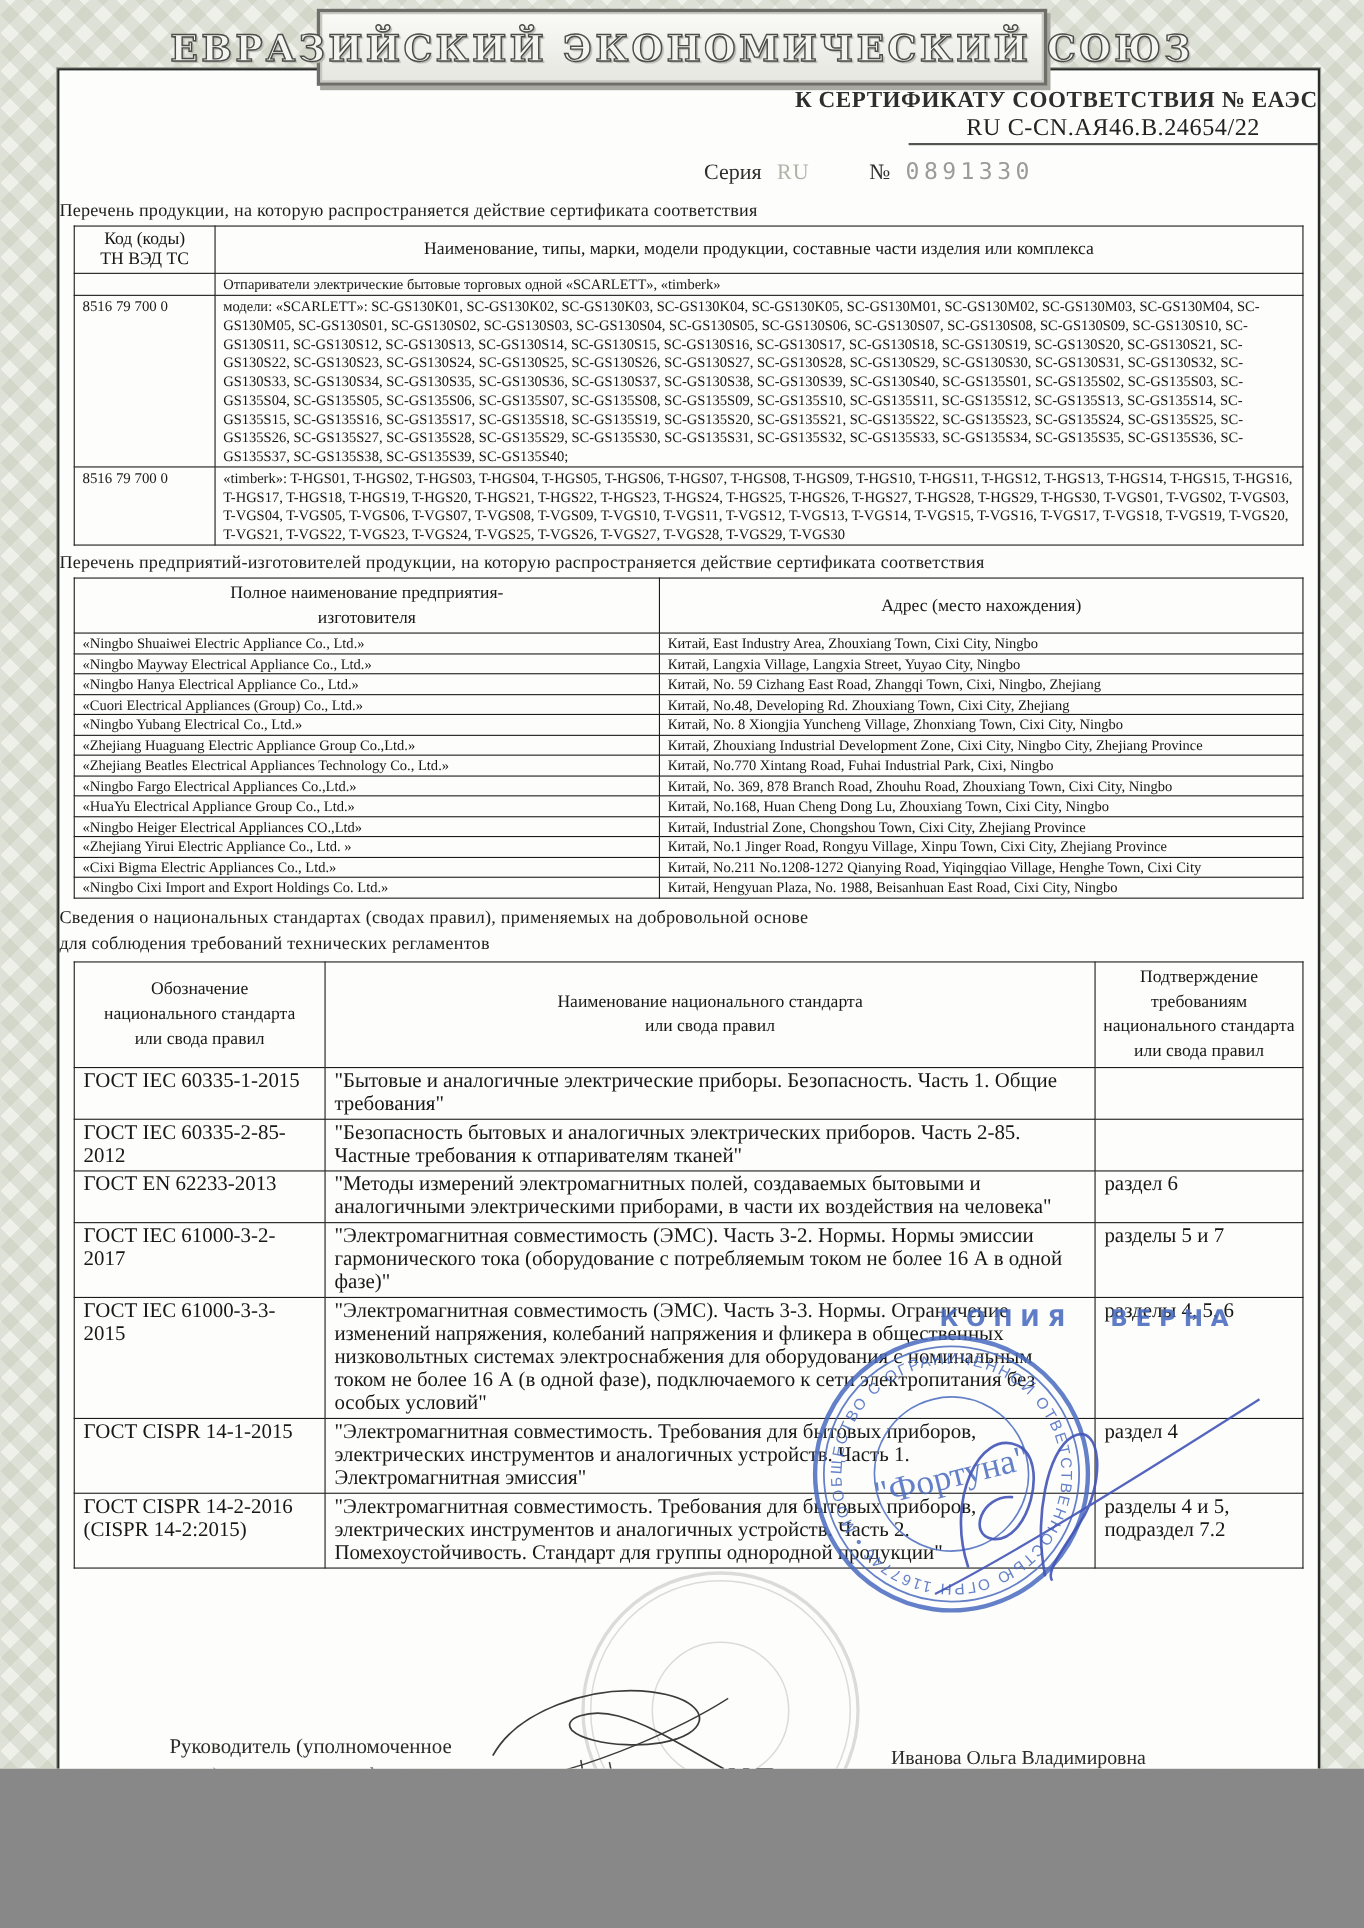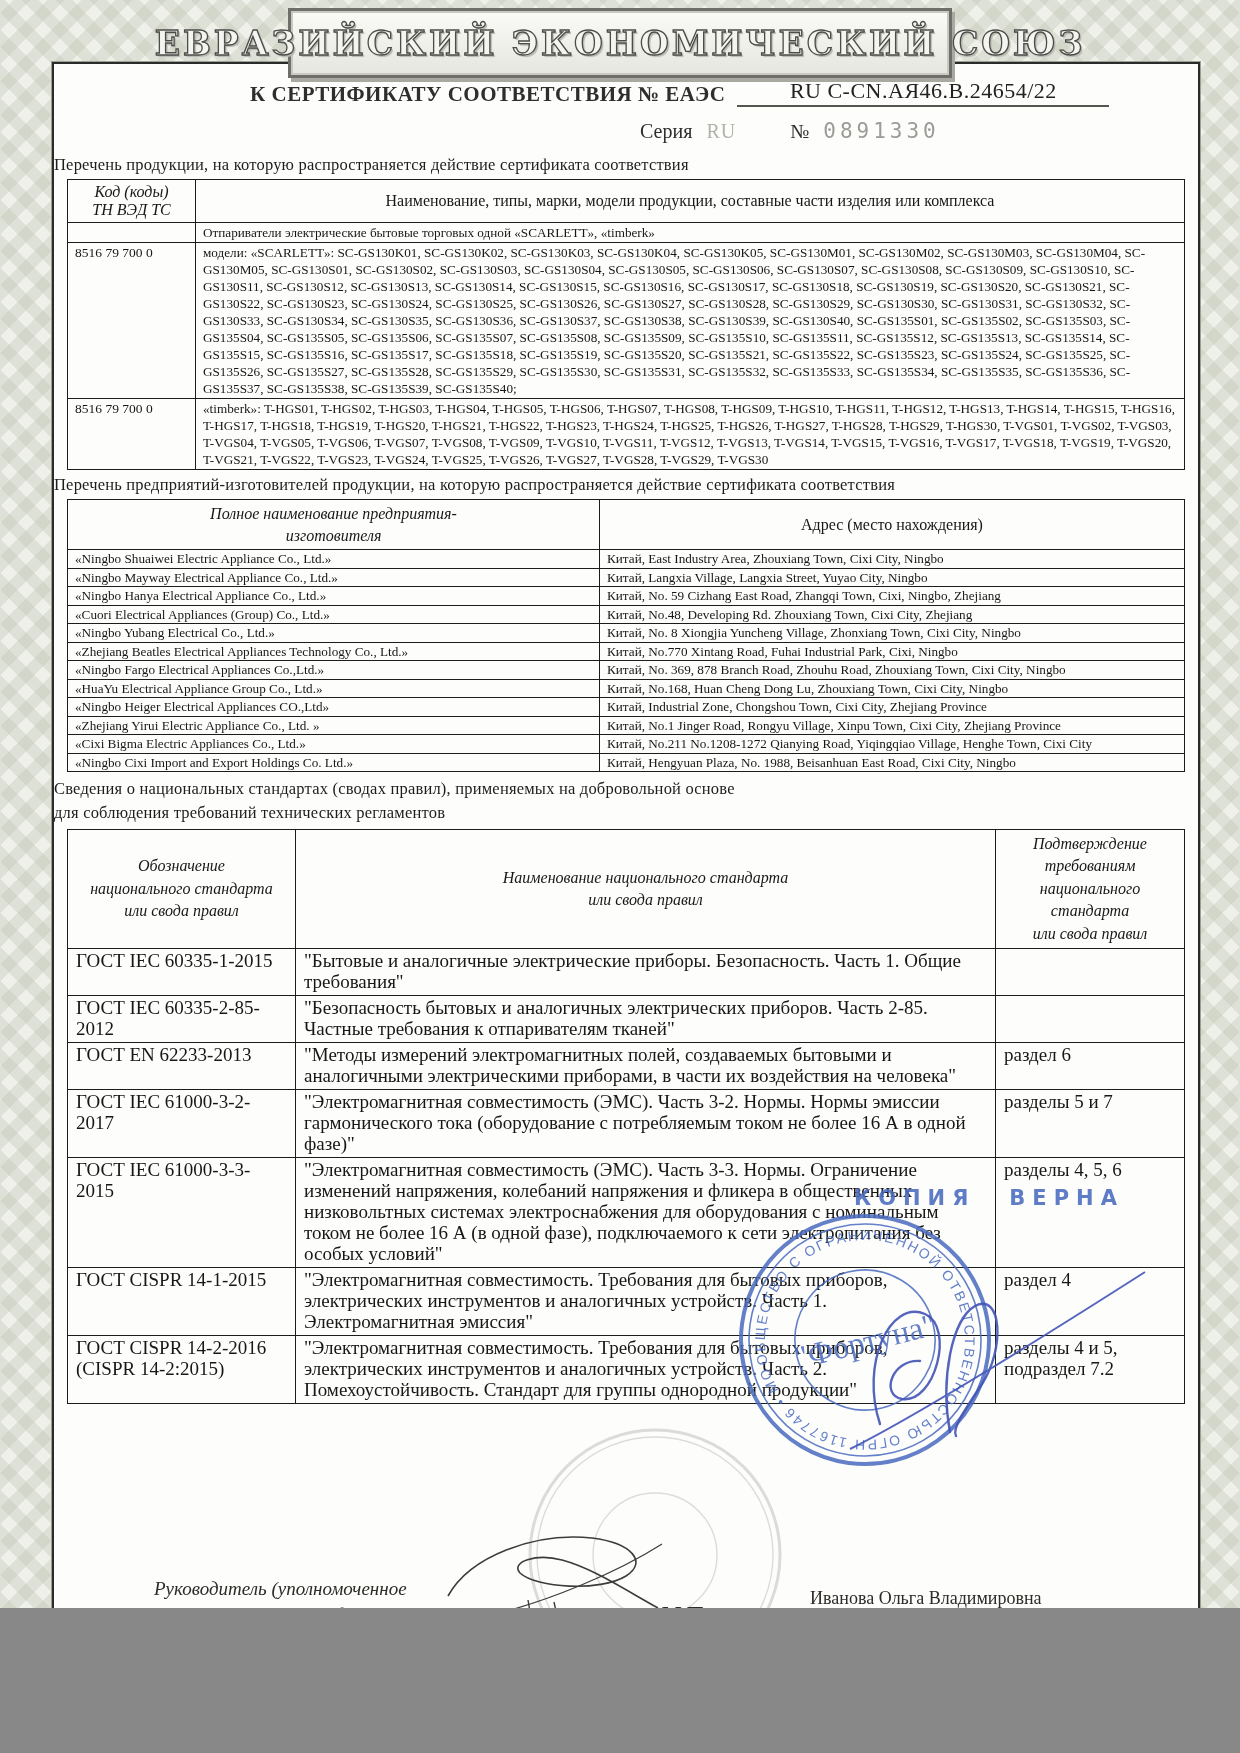--- a/index.html
+++ b/index.html
@@ -27,42 +27,42 @@
     font-family:"DejaVu Serif","Liberation Serif",serif; font-weight:bold;
     font-size:33px; letter-spacing:3px; white-space:nowrap;
     color:#f4f4f0; -webkit-text-stroke:1.3px #4c4c48;
     text-shadow:2px 2px 1px #b9b9b2, 1px 1px 0 #8b8b85;
   }
   
   .doc-title {
     margin-top:32px; text-align:center; font-weight:bold; font-size:34px;
     letter-spacing:6px; color:#3c3c3a; text-shadow:1px 1px 0 #9a9a94;
   }
-  .cert-line { margin:14px 0 0 196px; display:flex; align-items:flex-end; }
+  .cert-line { margin:14px 0 0 196px; display:flex; align-items:flex-end;flex-direction:column; }
   .cert-label { font-weight:bold; font-size:21px; color:#2e2e2c; letter-spacing:.5px; }
   .cert-number {
     margin-left:12px; font-size:22px; color:#222; min-width:372px; text-align:center;
     border-bottom:2px solid #55554f; padding:0 4px 1px 4px; letter-spacing:.5px;
   }
   .series-line { margin:12px 0 0 586px; display:flex; align-items:baseline; font-size:20px; color:#2f2f2d; }
   .series-value { margin-left:14px; color:#b2b2aa; letter-spacing:1px; }
   .number-label { margin-left:54px; }
   .number-value { margin-left:14px; font-family:"DejaVu Sans Mono","Liberation Mono",monospace; font-size:21px; color:#9b9b97; letter-spacing:4px; }
   
   .sec-heading { font-size:16.5px; color:#1d1d1b; margin-top:12px; letter-spacing:.2px; }
   .sec-heading.tight { margin-top:5px; }
   .sec-heading.two-line { line-height:1.45; }
   
   table.t { border-collapse:collapse; width:1118px; margin:4px auto 0 auto; table-layout:fixed; }
   table.t th, table.t td {
     border:1.5px solid #1c1c1a; color:#171715; vertical-align:top;
     font-family:"Liberation Serif","DejaVu Serif",serif;
   }
   table.t th { font-weight:normal; font-size:16px; text-align:center; vertical-align:middle; padding:3px 6px; }
-  .pre { white-space:pre-line;font-style:italic; }
+  .pre { white-space:pre-line; }
   .t1 td { font-size:13.2px; line-height:17px; padding:1px 7px; }
   .t1 .code-cell { font-size:13.5px; }
   .t2 th { font-size:15.5px; padding:2px 6px; line-height:1.35; }
   .t2 td { font-size:13.2px; line-height:15.5px; padding:1px 7px; }
   .t3 th { font-size:15.5px; line-height:1.4; padding:6px 8px; }
   .t3 td { font-size:19px; line-height:21px; padding:1px 20px 3px 8px; }
   
   .abs { position:absolute; }
   .copy-stamp {
     left:800px; top:1122px; color:#4a6bc0; opacity:.88; font-family:"DejaVu Sans","Liberation Sans",sans-serif;
@@ -189,20 +189,24 @@
           <tr>
             <td>«Cuori Electrical Appliances (Group) Co., Ltd.»</td>
             <td>Китай, No.48, Developing Rd. Zhouxiang Town, Cixi City, Zhejiang</td>
           </tr>
 
           <tr>
             <td>«Ningbo Yubang Electrical Co., Ltd.»</td>
             <td>Китай, No. 8 Xiongjia Yuncheng Village, Zhonxiang Town, Cixi City, Ningbo</td>
           </tr>
 
+          <tr>
+            <td>«Zhejiang Huaguang Electric Appliance Group Co.,Ltd.»</td>
+            <td>Китай, Zhouxiang Industrial Development Zone, Cixi City, Ningbo City, Zhejiang Province</td>
+          </tr>
 
           <tr>
             <td>«Zhejiang Beatles Electrical Appliances Technology Co., Ltd.»</td>
             <td>Китай, No.770 Xintang Road, Fuhai Industrial Park, Cixi, Ningbo</td>
           </tr>
 
           <tr>
             <td>«Ningbo Fargo Electrical Appliances Co.,Ltd.»</td>
             <td>Китай, No. 369, 878 Branch Road, Zhouhu Road, Zhouxiang Town, Cixi City, Ningbo</td>
           </tr>

